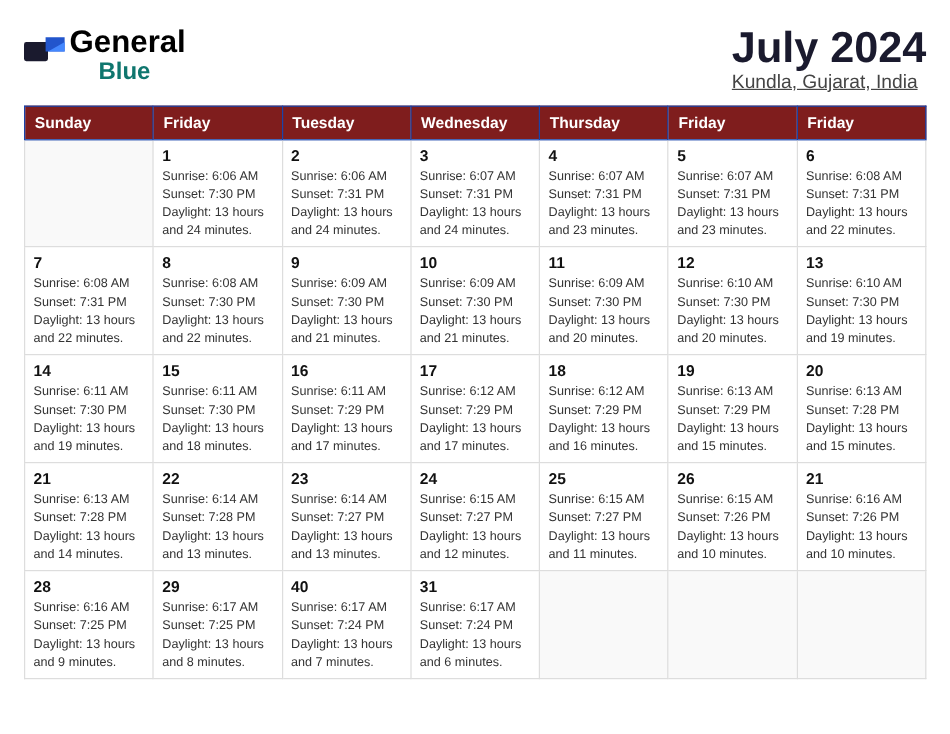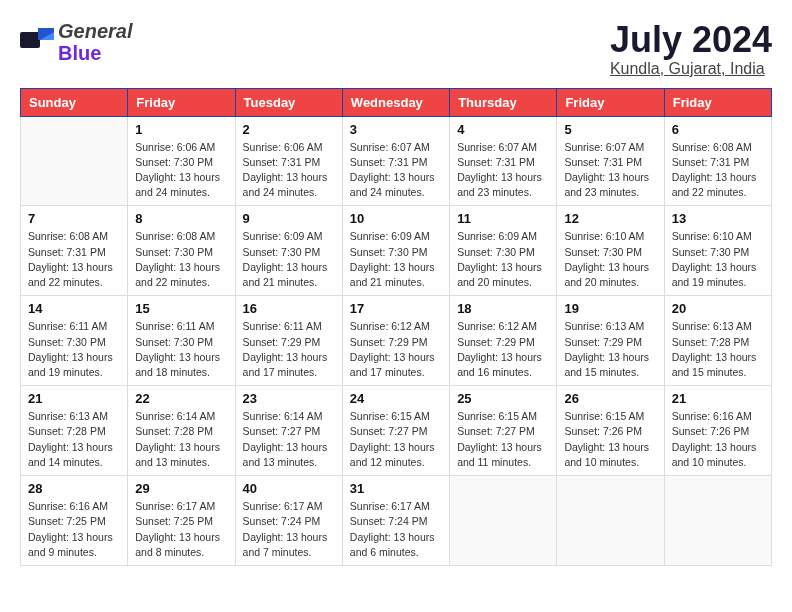--- a/index.html
+++ b/index.html
@@ -39,21 +39,21 @@
       font-size: 16px;
       color: #444;
       text-decoration: underline;
     }
     .calendar {
       width: 100%;
       border-collapse: collapse;
       border: 1px solid #ccc;
     }
     .calendar th {
-      background-color: #ef4444;
+      background-color: #7f1d1d;
       color: #fff;
       text-align: left;
       padding: 6px 8px;
       font-size: 13px;
       font-weight: bold;
       border: 1px solid #1a44aa;
     }
     .calendar td {
       vertical-align: top;
       padding: 5px 7px;
@@ -87,22 +87,22 @@
   <div class="logo">
     <div class="logo-top">
       <div>
         <svg width="34" height="28" viewBox="0 0 34 28">
           <rect x="0" y="6" width="20" height="16" rx="2" fill="#1a1a2e"></rect>
           <polygon points="18,2 34,2 34,14 18,14" fill="#2255cc"></polygon>
           <polygon points="20,14 34,14 34,6" fill="#4488ff"></polygon>
         </svg>
       </div>
       <div>
-        <div style="font-size:20px;font-weight:bold;color:#404040;line-height:1.1;font-style:italic;">General</div>
-        <div style="font-size:20px;font-weight:bold;color:#6d28d9;line-height:1.1;">Blue</div>
+        <div style="font-size:26px;font-weight:bold;color:#000000;line-height:1.1;">General</div>
+        <div style="font-size:20px;font-weight:bold;color:#0f766e;line-height:1.1;margin-left:24px;">Blue</div>
       </div>
     </div>
   </div>
   <div class="title-section">
     <div class="month-year">July 2024</div>
     <div class="location">Kundla, Gujarat, India</div>
   </div>
 </div>
 
 <table class="calendar">

